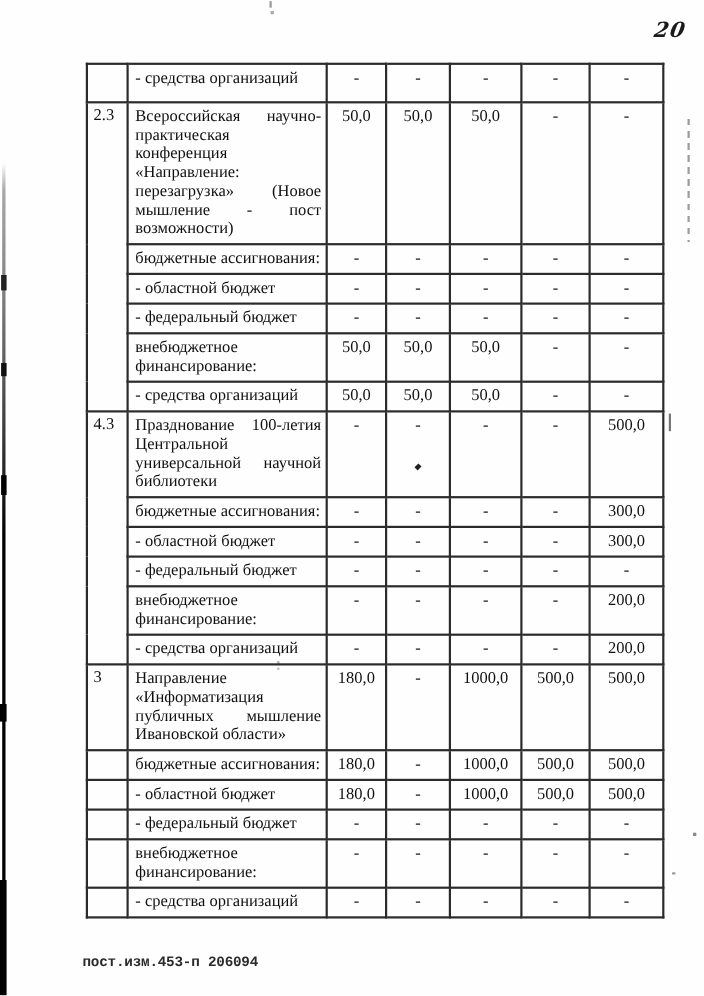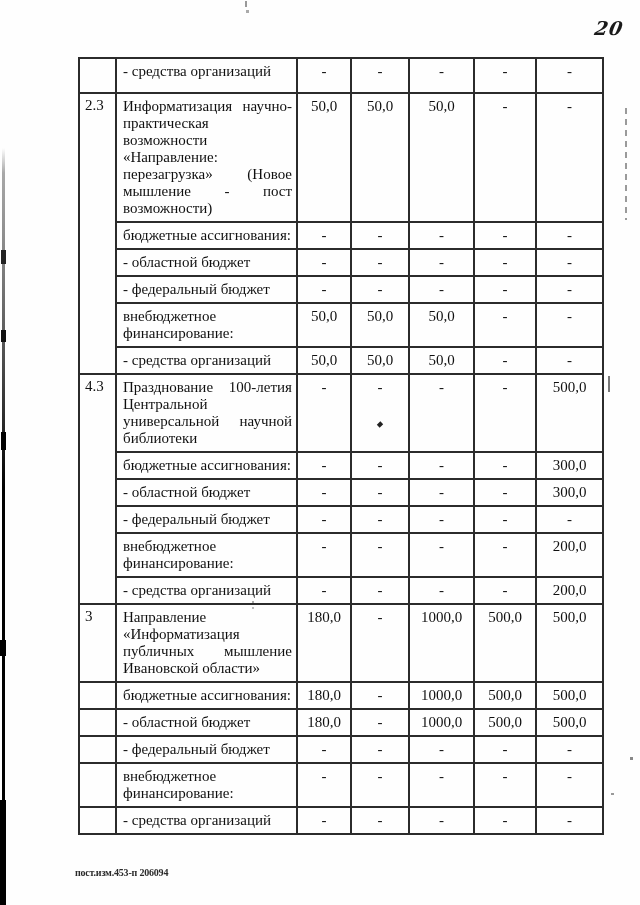--- a/index.html
+++ b/index.html
@@ -33,23 +33,23 @@
     font-family: "DejaVu Serif", serif;
     font-style: italic; font-weight: 700; font-size: 19px;
     transform: skewX(-10deg);
     color: #1a1a1a;
     letter-spacing: 1px;
   }
 
   
   .footer-note {
     position: absolute; left: 75px; top: 867px;
-    font-size: 10px; letter-spacing: -0.2px;
+    font-size: 13px; letter-spacing: -0.2px;
     font-weight: bold; color: #2a2a2a;
-    font-family: Liberation Serif, serif;
+    font-family: Liberation Mono, monospace;
     text-align: right;
   }
 
   
   .tbl-wrap { position: absolute; left: 78px; top: 57px; }
   table.budget {
     border-collapse: collapse;
     table-layout: fixed;
     width: 524px;
     font-size: 15px;
@@ -110,23 +110,23 @@
             </td>
             <td class="val">-</td>
             <td class="val">-</td>
             <td class="val">-</td>
             <td class="val">-</td>
             <td class="val">-</td>
           </tr>
           <tr class="kind-main-tall">
             <td class="num" rowspan="6">2.3</td>
             <td class="label">
-              <div class="ln">Информатизация научно-</div>
+              <div class="ln">Всероссийская научно-</div>
               <div class="ln">практическая</div>
-              <div class="ln">возможности</div>
+              <div class="ln">конференция</div>
               <div class="ln">«Направление:</div>
               <div class="ln">перезагрузка» (Новое</div>
               <div class="ln">мышление - пост</div>
               <div class="ln">возможности)</div>
             </td>
             <td class="val">50,0</td>
             <td class="val">50,0</td>
             <td class="val">50,0</td>
             <td class="val">-</td>
             <td class="val">-</td>

